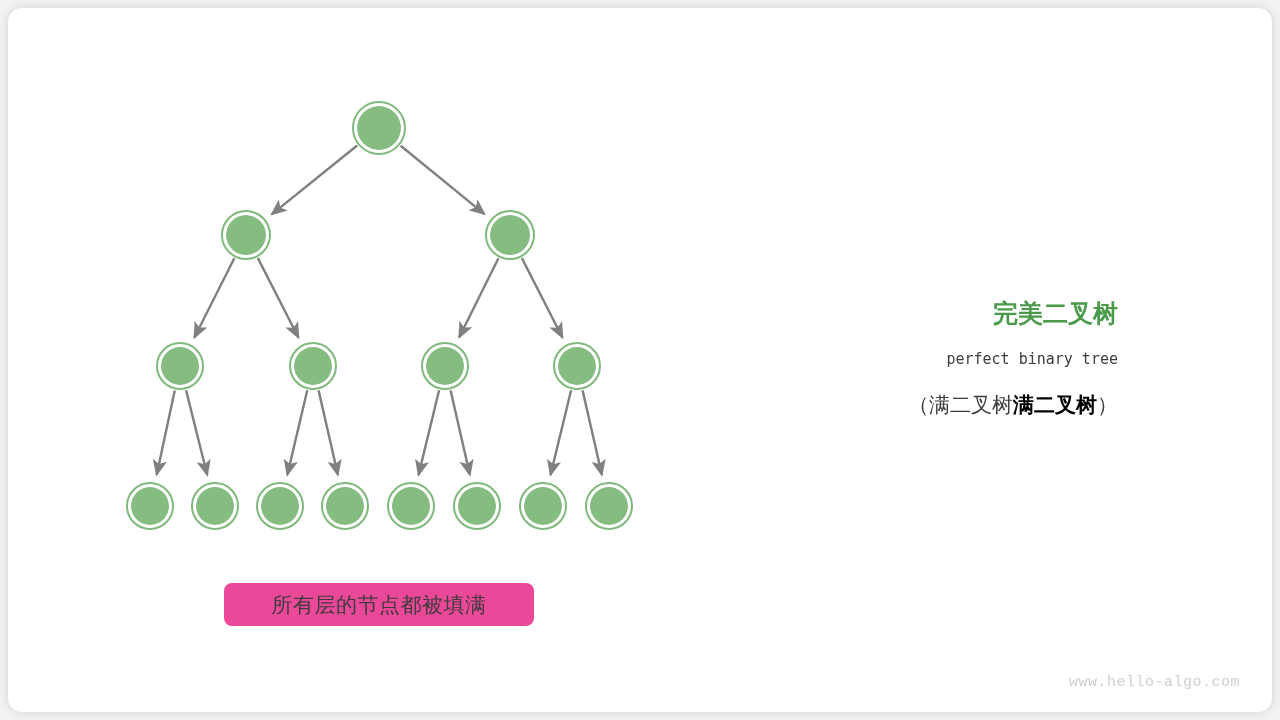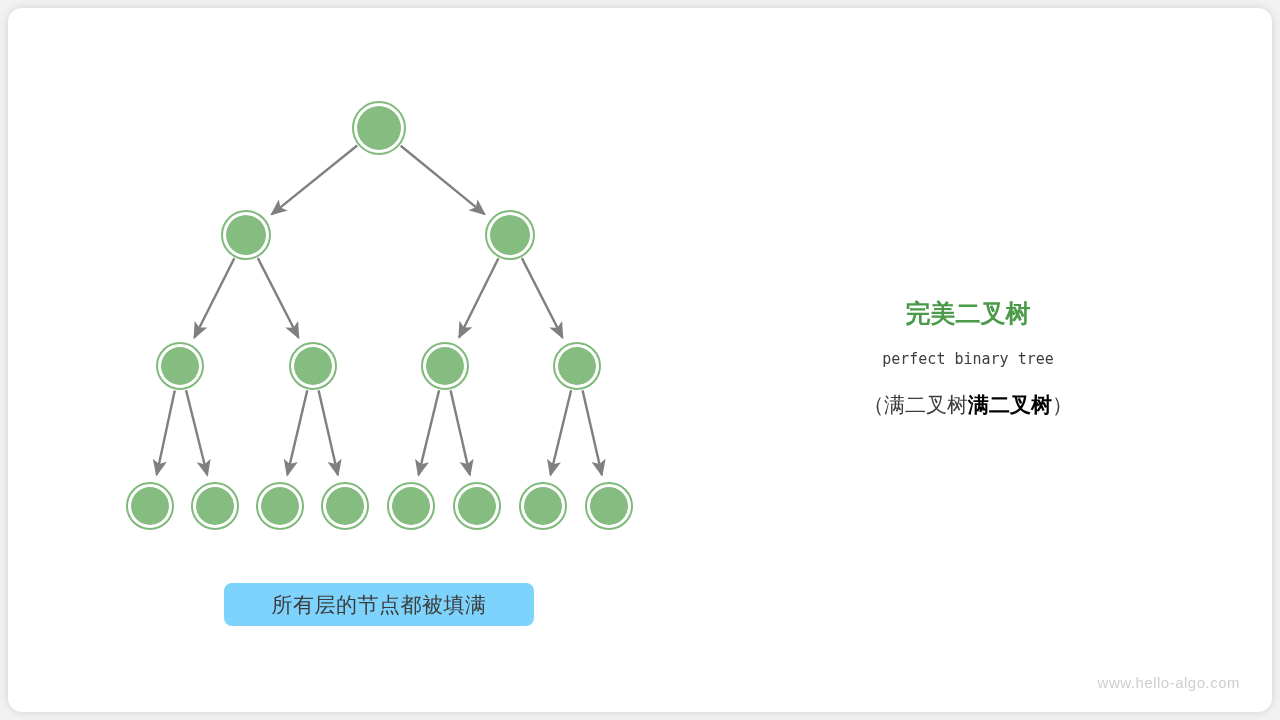--- a/index.html
+++ b/index.html
@@ -34,38 +34,38 @@
     top: 0;
     width: 1280px;
     height: 720px;
   }
   .caption-box {
     position: absolute;
     left: 224px;
     top: 583px;
     width: 310px;
     height: 43px;
-    background: #7dd3fc;
+    background: #ec4899;
     border-radius: 8px;
     display: flex;
     align-items: center;
     justify-content: center;
   }
   .caption-text {
     font-size: 21px;
     color: #3c3c3c;
     letter-spacing: 0.5px;
     font-family: "DejaVu Sans", "Liberation Sans", sans-serif;
   }
   .legend {
     position: absolute;
     left: 818px;
     top: 292px;
     width: 300px;
-    text-align: center;
+    text-align: right;
   }
   .legend-title {
     font-size: 25px;
     font-weight: bold;
     color: #4a9a4a;
     line-height: 44px;
     font-family: "DejaVu Sans", "Liberation Sans", sans-serif;
   }
   .legend-en {
     font-size: 15px;
@@ -83,21 +83,21 @@
     font-weight: bold;
     color: #000000;
   }
   .watermark {
     position: absolute;
     right: 40px;
     top: 674px;
     font-size: 15px;
     color: #cfcfcf;
     letter-spacing: 0.5px;
-    font-family: Liberation Sans, sans-serif;
+    font-family: Liberation Mono, monospace;
   }
 </style>
 </head>
 <body>
 
 <div class="page">
 
   <div class="card"></div>
 
   <svg class="diagram-svg" viewBox="0 0 1280 720">

